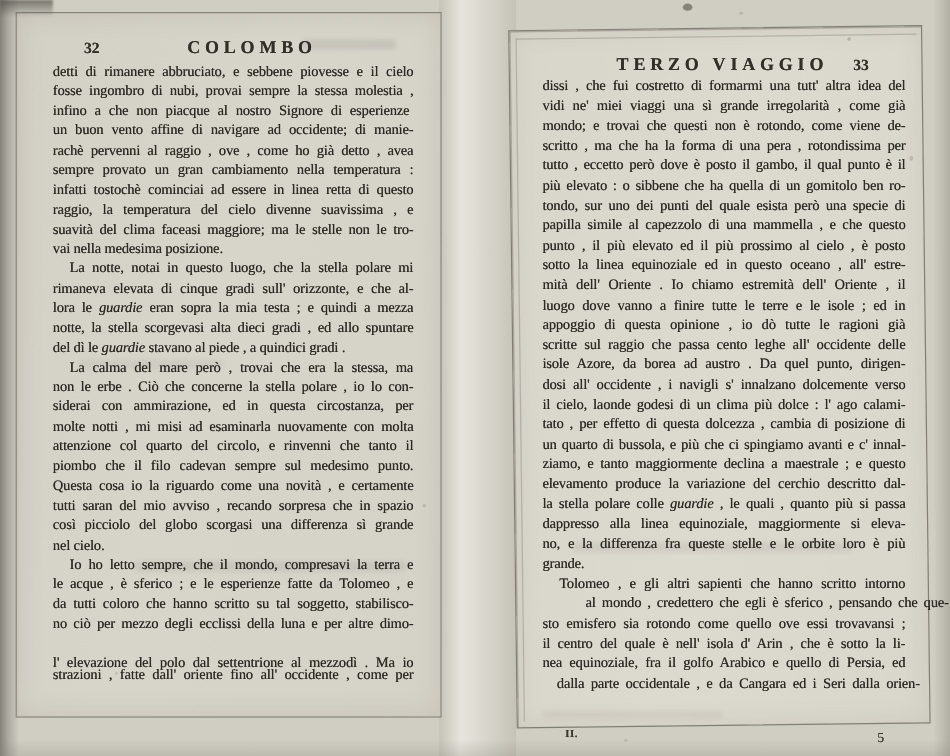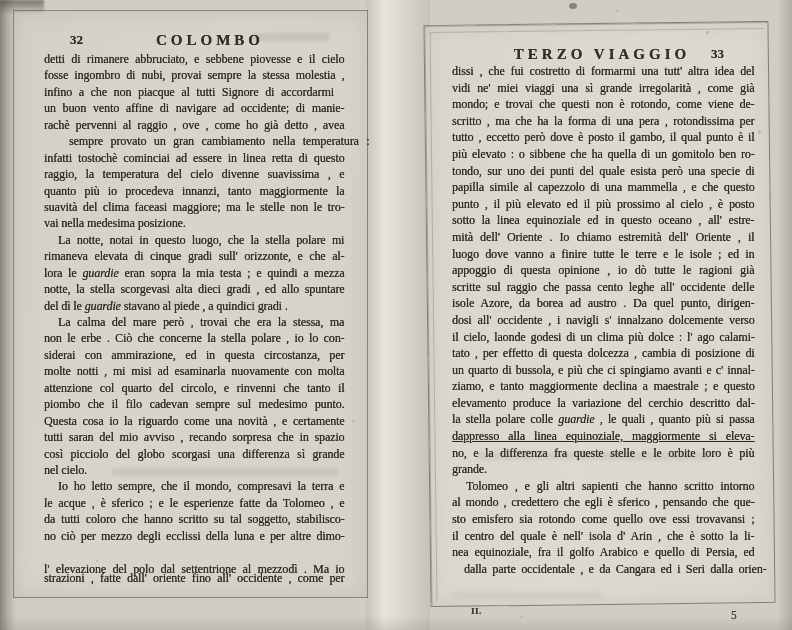--- a/index.html
+++ b/index.html
@@ -138,27 +138,26 @@
   </div>
 
   <div class="headerline header-right">
     <span class="running">TERZO VIAGGIO</span>
     <span class="pagenum num-right">33</span>
   </div>
 
   <div class="textblock textblock-left" id="text-left">
       <div class="ln"><span class="ln-in" style="word-spacing: 3.53646px;">detti di rimanere abbruciato, e sebbene piovesse e il cielo</span></div>
       <div class="ln"><span class="ln-in" style="word-spacing: 3.18924px;">fosse ingombro di nubi, provai sempre la stessa molestia ,</span></div>
-      <div class="ln"><span class="ln-in" style="word-spacing: 3.75868px;">infino a che non piacque al tutti Signore di accordarmi</span></div>
+      <div class="ln"><span class="ln-in" style="word-spacing: 3.75868px;">infino a che non piacque al nostro Signore di esperienze</span></div>
       <div class="ln"><span class="ln-in" style="word-spacing: 3.85764px;">un buon vento affine di navigare ad occidente; di manie-</span></div>
       <div class="ln"><span class="ln-in" style="word-spacing: 3.16016px;">rachè pervenni al raggio , ove , come ho già detto , avea</span></div>
-      <div class="ln"><span class="ln-in" style="word-spacing: 4.52455px; margin-left: 25px;">sempre provato un gran cambiamento nella temperatura :</span></div>
+      <div class="ln"><span class="ln-in" style="word-spacing: 4.52455px;">sempre provato un gran cambiamento nella temperatura :</span></div>
       <div class="ln"><span class="ln-in" style="word-spacing: 3.15451px;">infatti tostochè cominciai ad essere in linea retta di questo</span></div>
       <div class="ln"><span class="ln-in" style="word-spacing: 5.66211px;">raggio, la temperatura del cielo divenne suavissima , e</span></div>
-      <div class="ln"><span class="ln-in" style="word-spacing: 5.41741px;">quanto più io procedeva innanzi, tanto maggiormente la</span></div>
       <div class="ln"><span class="ln-in" style="word-spacing: 2.66562px;">suavità del clima faceasi maggiore; ma le stelle non le tro-</span></div>
       <div class="ln"><span class="ln-in">vai nella medesima posizione.</span></div>
       <div class="ln"><span class="ln-in" style="margin-left: 14px; word-spacing: 3.40156px;">La notte, notai in questo luogo, che la stella polare mi</span></div>
       <div class="ln"><span class="ln-in" style="word-spacing: 3.6684px;">rimaneva elevata di cinque gradi sull' orizzonte, e che al-</span></div>
       <div class="ln"><span class="ln-in" style="word-spacing: 2.95573px;">lora le <em>guardie</em> eran sopra la mia testa ; e quindi a mezza</span></div>
       <div class="ln"><span class="ln-in" style="word-spacing: 2.71563px;">notte, la stella scorgevasi alta dieci gradi , ed allo spuntare</span></div>
       <div class="ln"><span class="ln-in">del dì le <em>guardie</em> stavano al piede , a quindici gradi .</span></div>
       <div class="ln"><span class="ln-in" style="margin-left: 14px; word-spacing: 3.70028px;">La calma del mare però , trovai che era la stessa, ma</span></div>
       <div class="ln"><span class="ln-in" style="word-spacing: 2.53245px;">non le erbe . Ciò che concerne la stella polare , io lo con-</span></div>
       <div class="ln"><span class="ln-in" style="word-spacing: 6.60045px;">siderai con ammirazione, ed in questa circostanza, per</span></div>
@@ -193,25 +192,25 @@
       <div class="ln"><span class="ln-in" style="word-spacing: 4.83437px;">appoggio di questa opinione , io dò tutte le ragioni già</span></div>
       <div class="ln"><span class="ln-in" style="word-spacing: 3.28819px;">scritte sul raggio che passa cento leghe all' occidente delle</span></div>
       <div class="ln"><span class="ln-in" style="word-spacing: 3.92344px;">isole Azore, da borea ad austro . Da quel punto, dirigen-</span></div>
       <div class="ln"><span class="ln-in" style="word-spacing: 3.00868px;">dosi all' occidente , i navigli s' innalzano dolcemente verso</span></div>
       <div class="ln"><span class="ln-in" style="word-spacing: 2.08594px;">il cielo, laonde godesi di un clima più dolce : l' ago calami-</span></div>
       <div class="ln"><span class="ln-in" style="word-spacing: 2.19176px;">tato , per effetto di questa dolcezza , cambia di posizione di</span></div>
       <div class="ln"><span class="ln-in" style="word-spacing: 1.32292px;">un quarto di bussola, e più che ci spingiamo avanti e c' innal-</span></div>
       <div class="ln"><span class="ln-in" style="word-spacing: 2.72222px;">ziamo, e tanto maggiormente declina a maestrale ; e questo</span></div>
       <div class="ln"><span class="ln-in" style="word-spacing: 3.56473px;">elevamento produce la variazione del cerchio descritto dal-</span></div>
       <div class="ln"><span class="ln-in" style="word-spacing: 2.33464px;">la stella polare colle <em>guardie</em> , le quali , quanto più si passa</span></div>
-      <div class="ln"><span class="ln-in" style="word-spacing: 6.08594px; text-decoration: underline;">dappresso alla linea equinoziale, maggiormente si eleva-</span></div>
+      <div class="ln"><span class="ln-in" style="word-spacing: 6.08594px;">dappresso alla linea equinoziale, maggiormente si eleva-</span></div>
       <div class="ln"><span class="ln-in" style="word-spacing: 3.64453px;">no, e la differenza fra queste stelle e le orbite loro è più</span></div>
       <div class="ln"><span class="ln-in">grande.</span></div>
       <div class="ln"><span class="ln-in" style="margin-left: 14px; word-spacing: 4.0191px;">Tolomeo , e gli altri sapienti che hanno scritto intorno</span></div>
-      <div class="ln"><span class="ln-in" style="word-spacing: 2.15625px;">al mondo , credettero che egli è sferico , pensando che que-</span></div>
+      <div class="ln"><span class="ln-in" style="word-spacing: 2.15625px; margin-left: 36px;">al mondo , credettero che egli è sferico , pensando che que-</span></div>
       <div class="ln"><span class="ln-in" style="word-spacing: 3.33854px;">sto emisfero sia rotondo come quello ove essi trovavansi ;</span></div>
       <div class="ln"><span class="ln-in" style="word-spacing: 3.14397px;">il centro del quale è nell' isola d' Arin , che è sotto la li-</span></div>
       <div class="ln"><span class="ln-in" style="word-spacing: 3.19375px;">nea equinoziale, fra il golfo Arabico e quello di Persia, ed</span></div>
       <div class="ln"><span class="ln-in" style="word-spacing: 2.55682px; margin-left: 12px;">dalla parte occidentale , e da Cangara ed i Seri dalla orien-</span></div>
     </div>
 
   <span class="sig sig-vol">II.</span>
   <span class="sig sig-sheet">5</span>
 
 </div>

